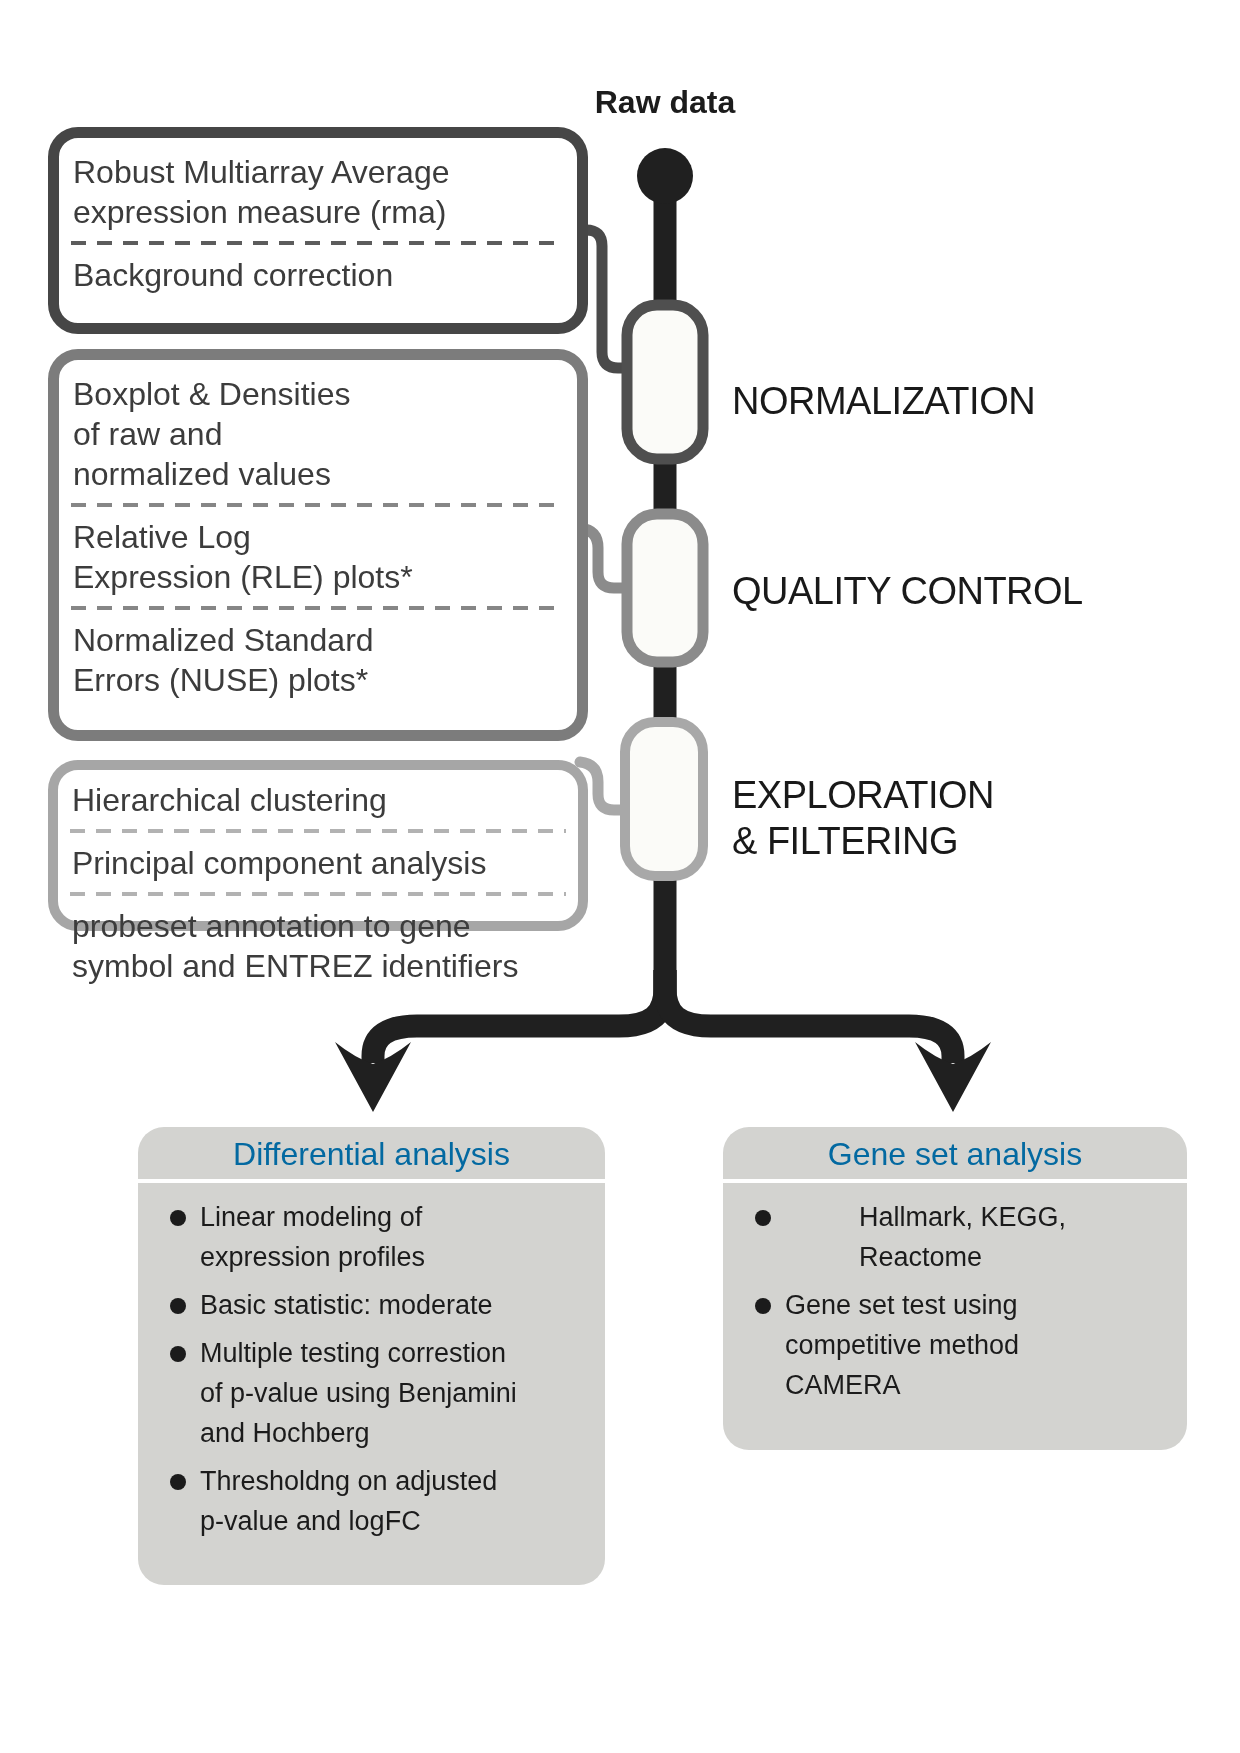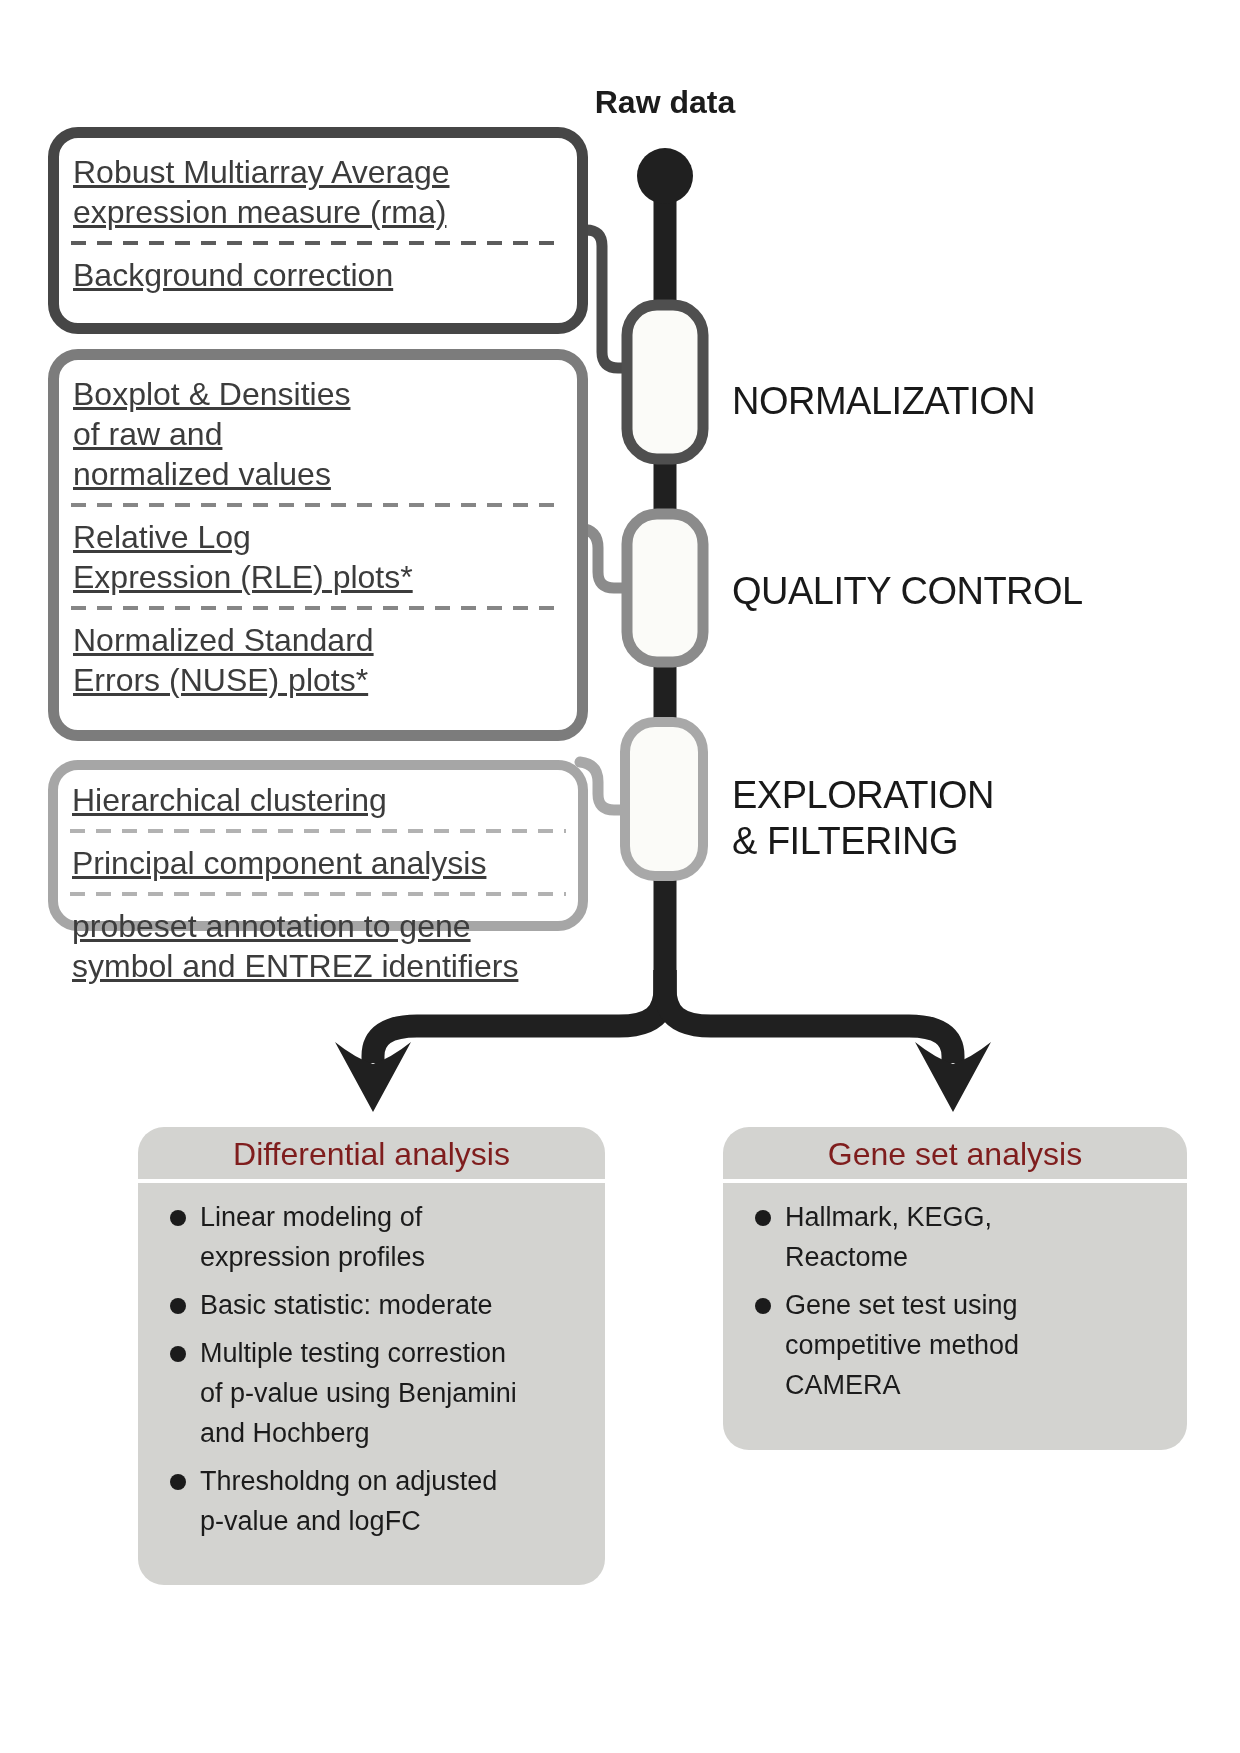--- a/index.html
+++ b/index.html
@@ -36,21 +36,21 @@
     left:48px;width:540px;
     background:#ffffff;
     box-sizing:border-box;
     border-radius:30px;
     color:#3c3c3c;
     font-size:32px;line-height:40px;
   }
   .pbox-1{top:127px;height:207px;border:11px solid #464646;}
   .pbox-2{top:349px;height:392px;border:11px solid #7c7c7c;}
   .pbox-3{top:760px;height:171px;border:10px solid #a6a6a6;}
-  .prow{padding:10px 2px 9px 14px;text-decoration:underline;}
+  .prow{padding:10px 2px 9px 14px;}
   .pbox-1 .prow:first-child{padding-top:14px;}
   .pbox-2 .prow:first-child{padding-top:14px;}
   .prow span{display:block;}
   .dash{
     height:4px;margin:0 12px;
     background:repeating-linear-gradient(90deg,var(--dc,#5c5c5c) 0 15px,transparent 15px 26px);
   }
   .pbox-1 .dash{--dc:#5c5c5c;}
   .pbox-2 .dash{--dc:#868686;}
   .pbox-3 .dash{--dc:#b2b2b2;}
@@ -61,37 +61,37 @@
     border-radius:26px;
     box-sizing:border-box;
     color:#1b1b1b;
     overflow:hidden;
   }
   .panel-left{left:138px;top:1127px;width:467px;height:458px;}
   .panel-right{left:723px;top:1127px;width:464px;height:323px;}
   .ptitle{
     height:52px;line-height:54px;
     text-align:center;
-    font-size:32px;color:#7f1d1d;
+    font-size:32px;color:#0369a1;
     border-bottom:4px solid #ffffff;
   }
   .pbody{padding:14px 8px 0 30px;}
   .bullet{
     display:flex;align-items:flex-start;
     margin-bottom:8px;
     font-size:27px;line-height:40px;
   }
   .bdot{
     flex:0 0 auto;
     width:16px;height:16px;border-radius:50%;
     background:#1b1b1b;
     margin:13px 14px 0 2px;
   }
   .btext span{display:block;}
-  .btext span.indent{}
+  .btext span.indent{margin-left:74px;}
 </style>
 </head>
 <body>
 
 <div class="stage">
 
   <svg class="abs" style="left:0;top:0;" width="1240" height="1753" viewBox="0 0 1240 1753">
 
     <path d="M665 177 L665 998" stroke="#202020" stroke-width="23" fill="none"></path>
 

